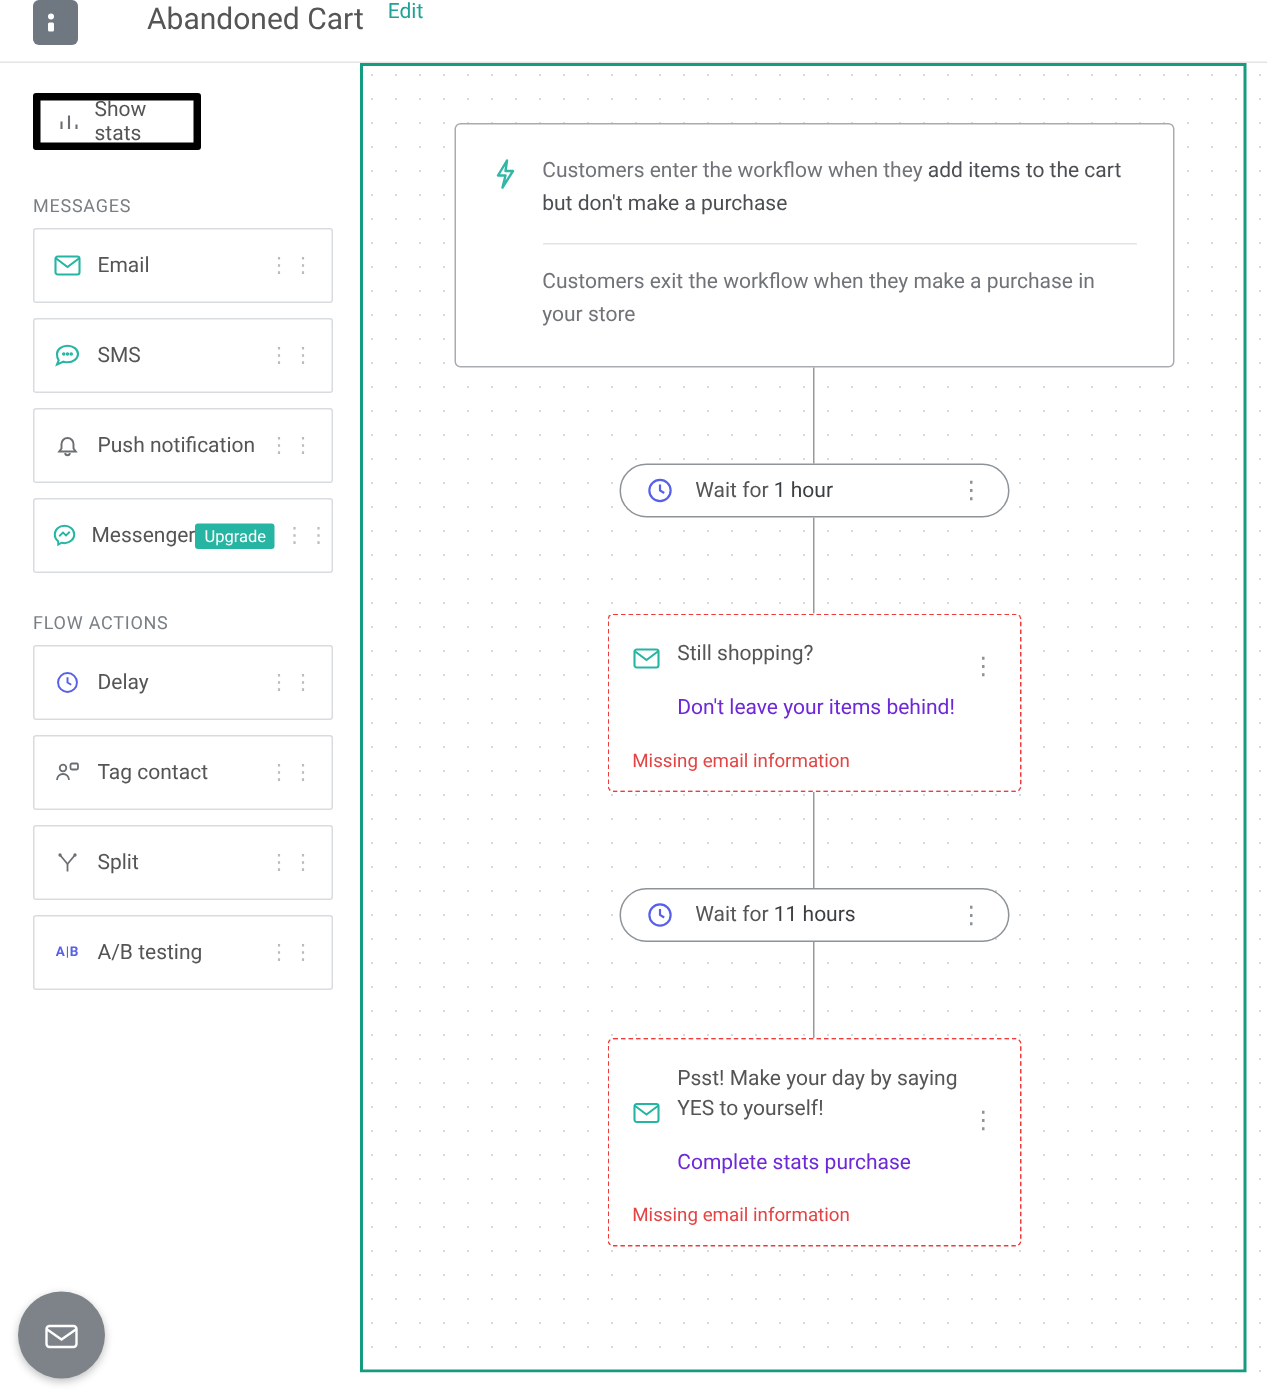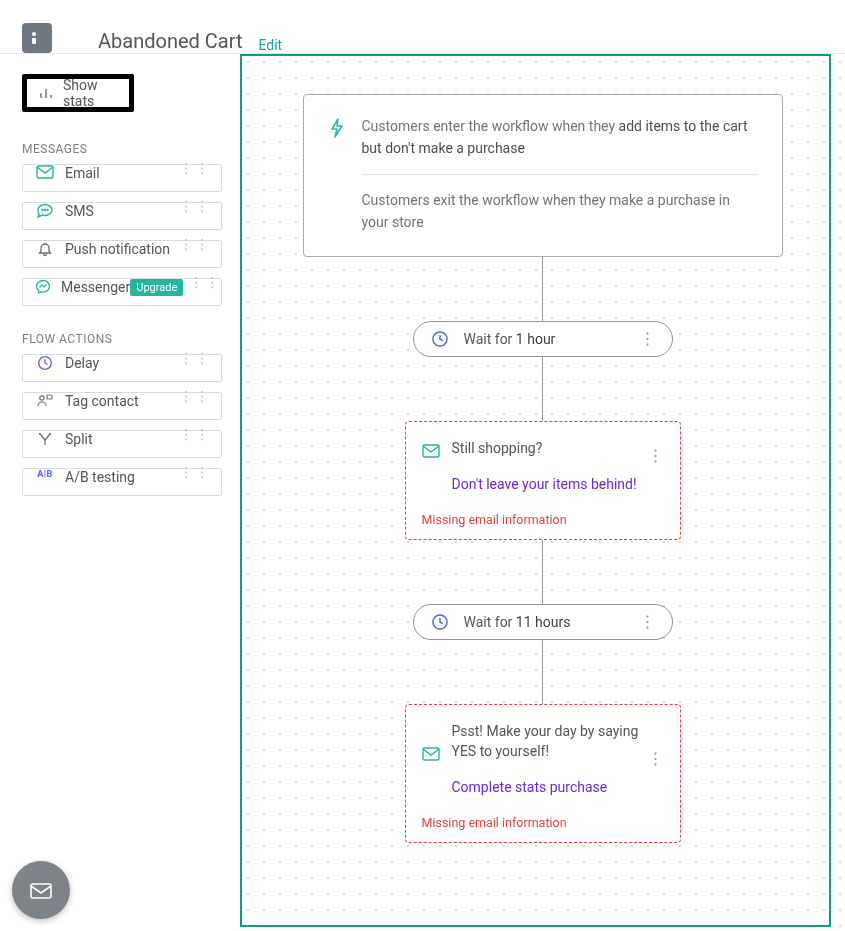--- a/index.html
+++ b/index.html
@@ -9,23 +9,23 @@
     color: #555;
     font-size: 14px;
     width: 845px;
     height: 931px;
     overflow: hidden;
     position: relative;
   }
 
   
   .header {
-    height: 54px;
+    height: 42px;
     display: flex;
-    align-items: flex-end;
+    align-items: flex-start;
     padding: 0 22px;
     border-bottom: 1px solid #e5e5e5;
     background: #fff;
   }
   .logo {
     width: 30px; height: 30px;
     background: #6f7780;
     border-radius: 4px;
     margin-right: 46px;
     display:flex; align-items:center; justify-content:center;
@@ -78,23 +78,23 @@
   }
   .section-label {
     font-size:12px;
     letter-spacing:.5px;
     color:#7a7f84;
     margin: 8px 0 8px 0;
   }
   .palette-item {
     border:1px solid #d9dcde;
     background:#fff;
-    height:28px;
+    height:50px;
     width:200px;
-    display:flex; align-items:flex-start;
+    display:flex; align-items:center;
     padding:0 10px 0 12px;
     border-radius:2px;
     margin-bottom:10px;
     cursor:grab;
     position:relative;
   }
   .palette-item .icon-slot { width:20px; display:flex; justify-content:center; margin-right:10px; }
   .palette-item .label { flex:1; color:#555; }
   .drag-handle {
     color:#b8bcbf;

